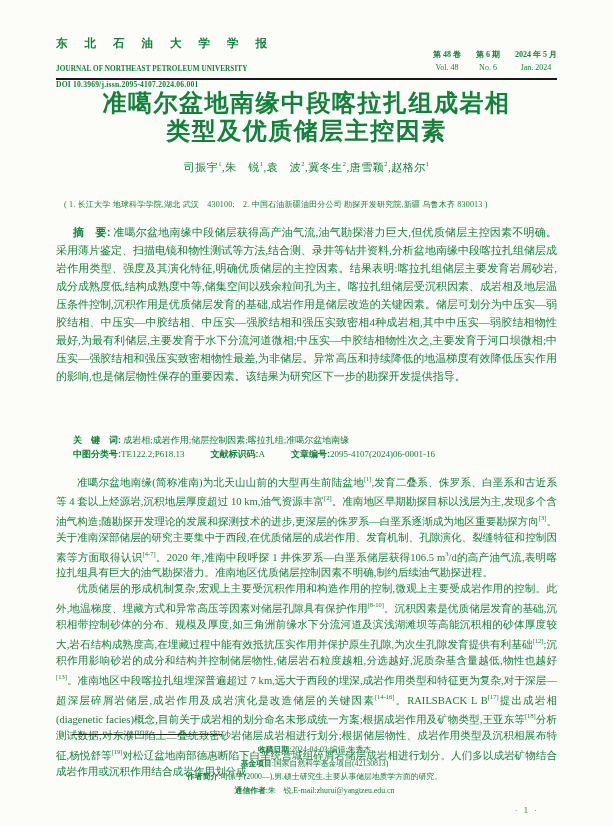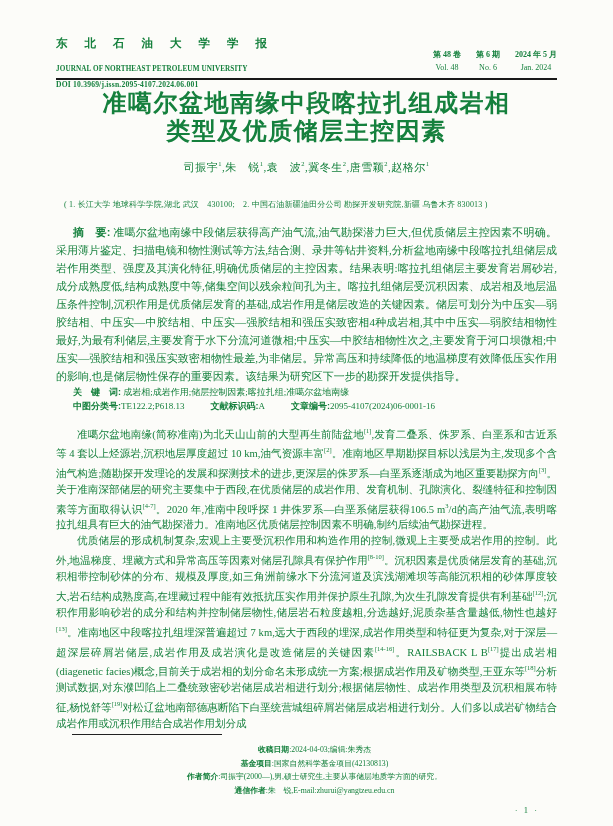--- a/index.html
+++ b/index.html
@@ -19,21 +19,21 @@
   .doi{font-size:7.6px;font-weight:bold;letter-spacing:0.2px;}
   
   .title{margin-top:0;text-align:center;font-family:Liberation Serif, serif;
          font-weight:bold;font-size:24px;line-height:28px;letter-spacing:1.5px;}
   .authors{margin-top:15px;text-align:center;font-size:11px;letter-spacing:0.5px;}
   .authors sup{font-size:6.5px;}
   .affil{margin-top:23px;font-size:8px;line-height:14.5px;text-indent:8px;letter-spacing:0.2px;}
   
   .abstract{margin-top:10px;font-size:11px;line-height:18px;text-align:justify;text-indent:17px;}
   .lab{font-family:"Liberation Sans",sans-serif;font-weight:bold;}
-  .kw{font-size:9px;line-height:14.6px;text-indent:17px;text-align:justify;}
+  .kw{font-size:9px;line-height:14.6px;text-indent:17px;text-align:justify;margin-top:48px;}
   .meta{font-size:9px;line-height:14.6px;text-indent:17px;}
   .meta .gap{display:inline-block;width:26px;}
   
   .section-head{margin-top:22px;font-size:12.5px;letter-spacing:4px;}
   .section-head .num{margin-right:10px;letter-spacing:0;}
   .body p{font-size:10.6px;line-height:16.1px;text-align:justify;text-indent:21px;margin:0;}
   .body p:first-of-type{margin-top:9px;}
   .body sup,.abstract sup{font-size:6.5px;}
   
   .footnote{position:absolute;left:72px;right:56px;bottom:28px;font-size:7.8px;line-height:13.8px;text-align:center;}

